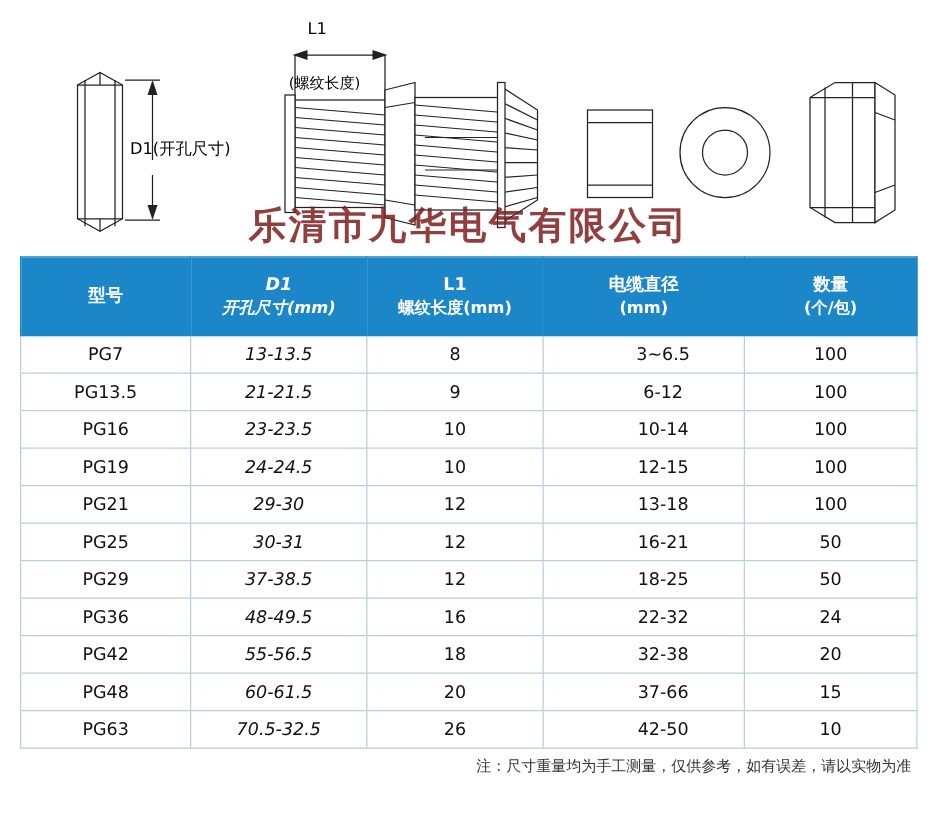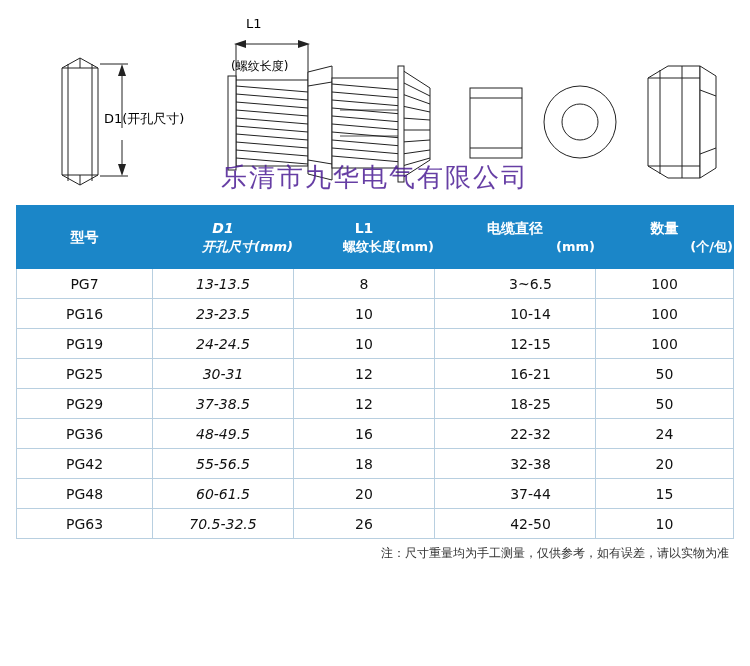--- a/index.html
+++ b/index.html
@@ -25,23 +25,23 @@
   }
   .diagram svg {
     display: block;
   }
   .watermark {
     position: absolute;
     left: 0;
     right: 0;
     top: 160px;
     text-align: center;
-    font-size: 26px;
-    font-weight: normal;
-    color: #4c1d95;
+    font-size: 30px;
+    font-weight: bold;
+    color: #7f1d1d;
     letter-spacing: 2px;
     font-family: "DejaVu Sans", sans-serif;
     pointer-events: none;
     opacity: 0.85;
   }
   .dimlabel {
     position: absolute;
     font-size: 13px;
     font-family: "DejaVu Sans", sans-serif;
     color: #000;
@@ -70,21 +70,20 @@
     font-size: 14px;
     font-weight: bold;
     height: 58px;
     line-height: 1.35;
     padding: 2px 0;
   }
   table.spec thead th .sub {
     display: block;
     font-size: 13px;
     font-weight: bold;
-    text-align: right;
   }
   table.spec tbody td {
     height: 27px;
     font-size: 14px;
     color: #111;
     background: #ffffff;
   }
   .col-model { width: 135px; }
   .col-d1    { width: 140px; font-style: italic; }
   .col-l1    { width: 140px; }
@@ -247,31 +246,45 @@
   </thead>
   <tbody id="table-body">
       <tr>
         <td class="col-model">PG7</td>
         <td class="col-d1">13-13.5</td>
         <td class="col-l1">8</td>
         <td class="col-cable">3~6.5</td>
         <td class="col-qty">100</td>
       </tr>
       <tr>
+        <td class="col-model">PG13.5</td>
+        <td class="col-d1">21-21.5</td>
+        <td class="col-l1">9</td>
+        <td class="col-cable">6-12</td>
+        <td class="col-qty">100</td>
+      </tr>
+      <tr>
         <td class="col-model">PG16</td>
         <td class="col-d1">23-23.5</td>
         <td class="col-l1">10</td>
         <td class="col-cable">10-14</td>
         <td class="col-qty">100</td>
       </tr>
       <tr>
         <td class="col-model">PG19</td>
         <td class="col-d1">24-24.5</td>
         <td class="col-l1">10</td>
         <td class="col-cable">12-15</td>
+        <td class="col-qty">100</td>
+      </tr>
+      <tr>
+        <td class="col-model">PG21</td>
+        <td class="col-d1">29-30</td>
+        <td class="col-l1">12</td>
+        <td class="col-cable">13-18</td>
         <td class="col-qty">100</td>
       </tr>
       <tr>
         <td class="col-model">PG25</td>
         <td class="col-d1">30-31</td>
         <td class="col-l1">12</td>
         <td class="col-cable">16-21</td>
         <td class="col-qty">50</td>
       </tr>
       <tr>
@@ -292,21 +305,21 @@
         <td class="col-model">PG42</td>
         <td class="col-d1">55-56.5</td>
         <td class="col-l1">18</td>
         <td class="col-cable">32-38</td>
         <td class="col-qty">20</td>
       </tr>
       <tr>
         <td class="col-model">PG48</td>
         <td class="col-d1">60-61.5</td>
         <td class="col-l1">20</td>
-        <td class="col-cable">37-44</td>
+        <td class="col-cable">37-66</td>
         <td class="col-qty">15</td>
       </tr>
       <tr>
         <td class="col-model">PG63</td>
         <td class="col-d1">70.5-32.5</td>
         <td class="col-l1">26</td>
         <td class="col-cable">42-50</td>
         <td class="col-qty">10</td>
       </tr>
     </tbody>

